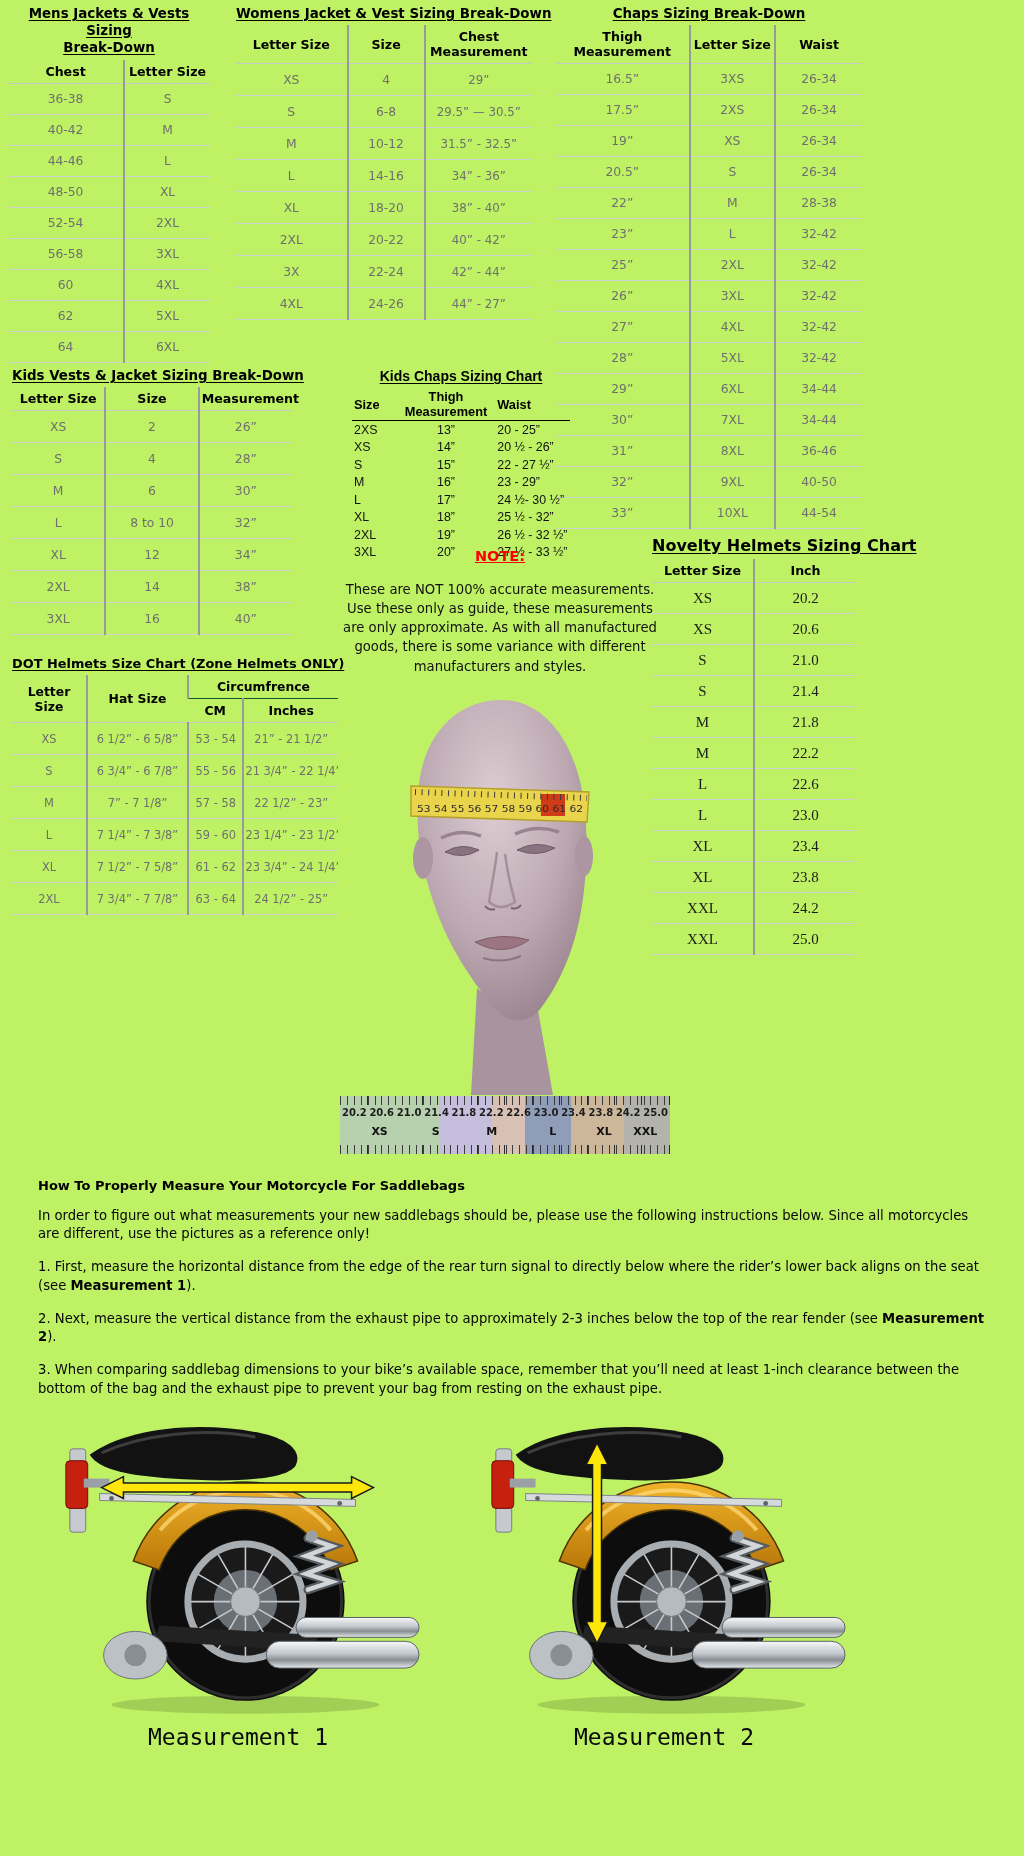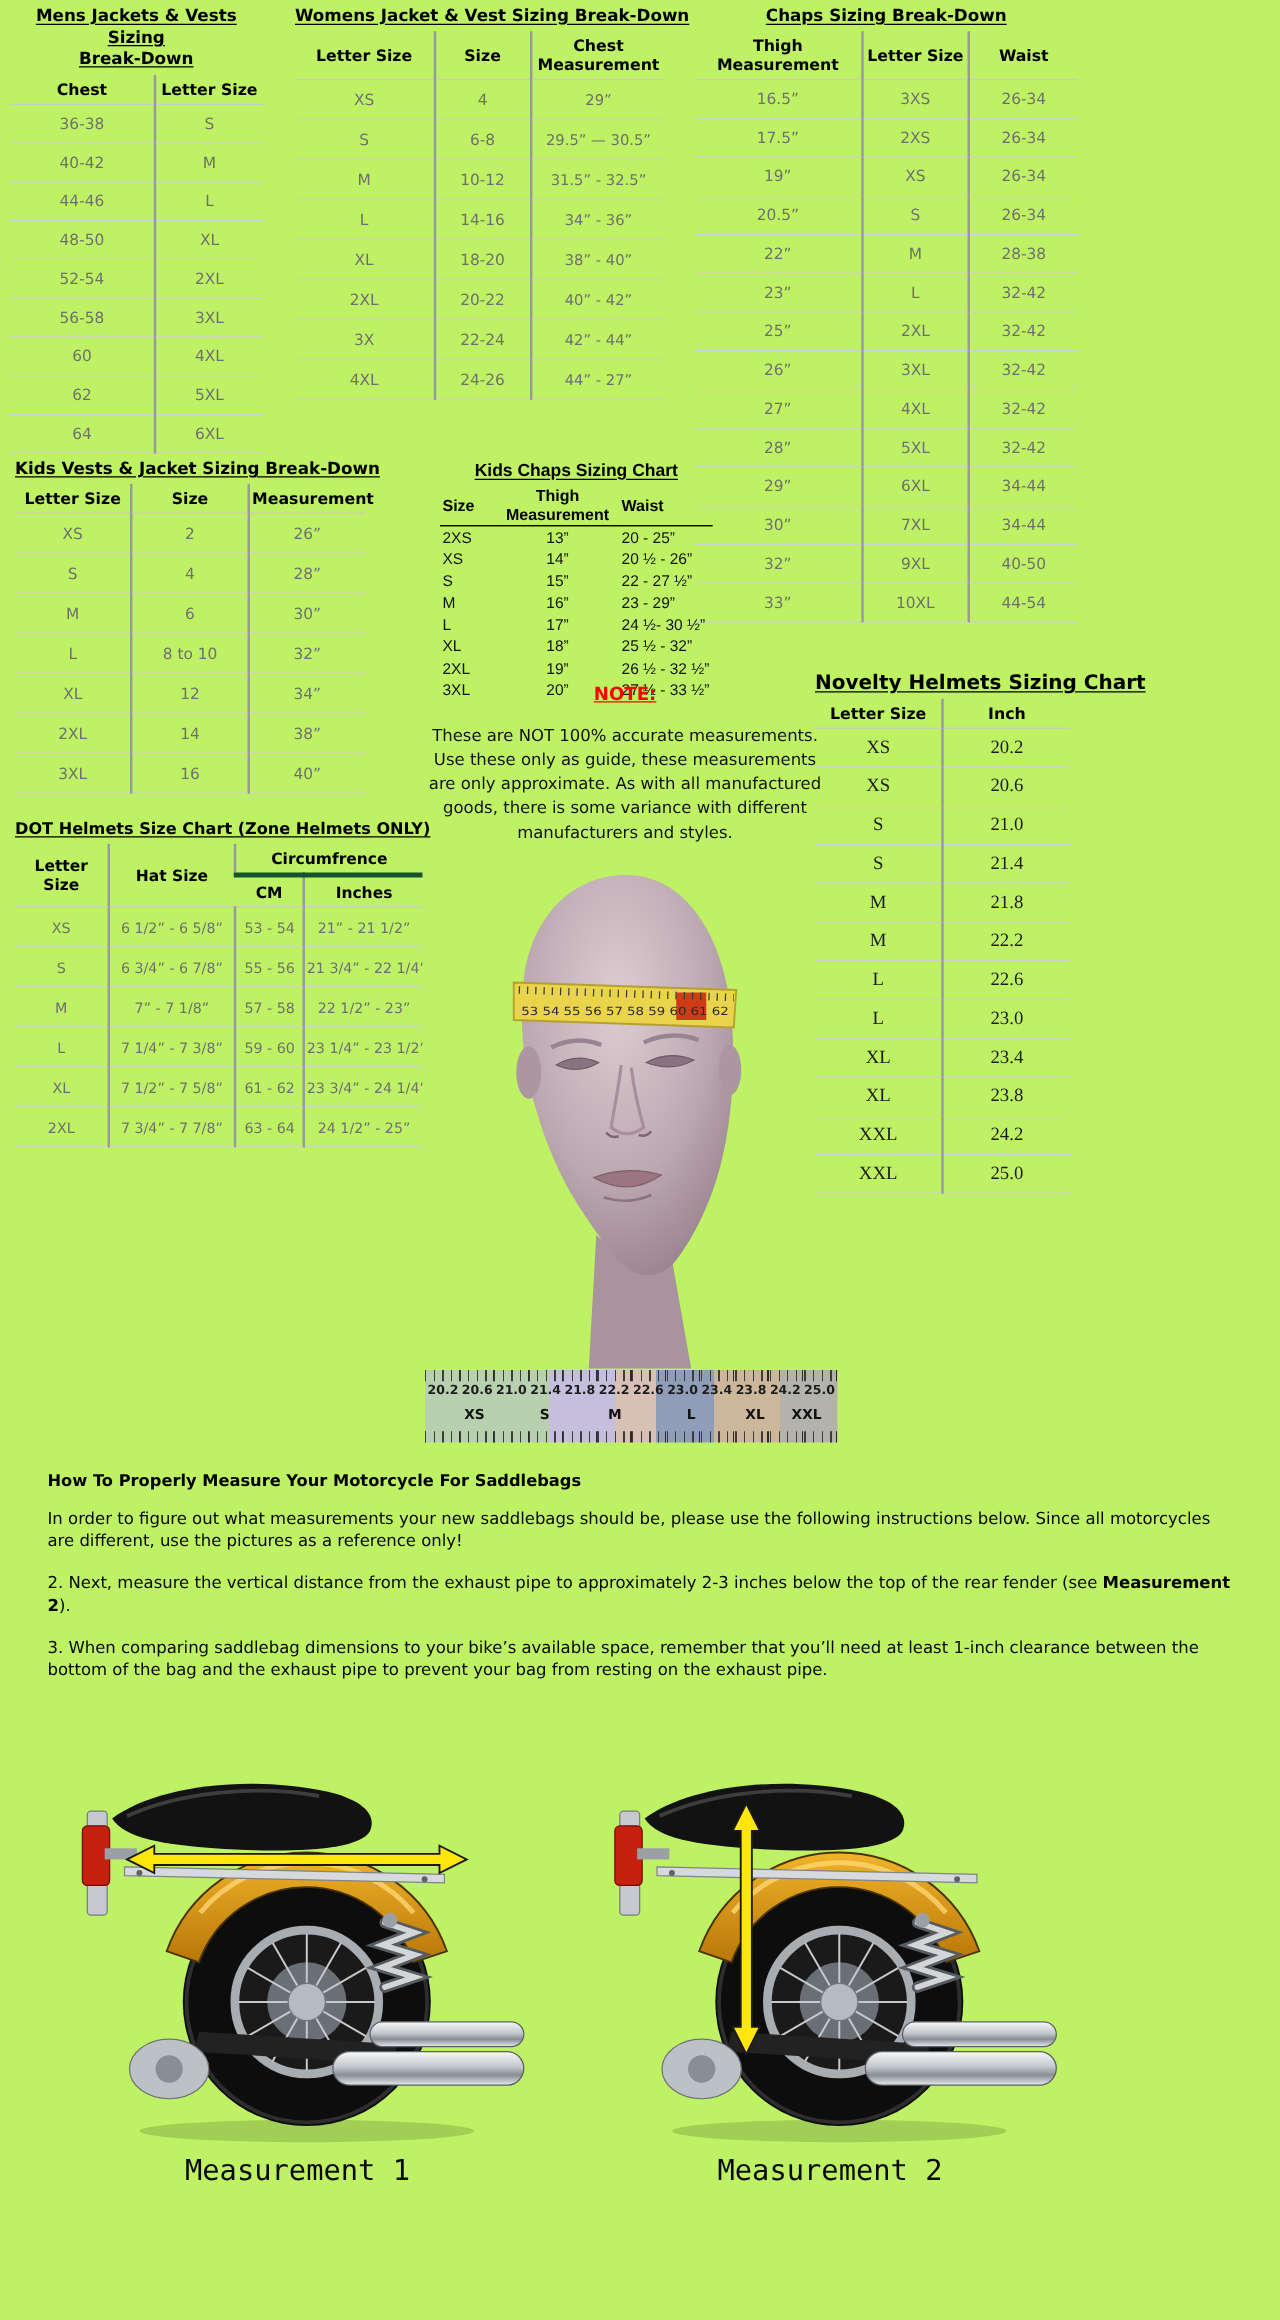--- a/index.html
+++ b/index.html
@@ -48,21 +48,21 @@
   #kidschaps td{font-size:12.4px;color:#111;border-bottom:none;height:15.5px;}
   #kidschaps th:nth-child(1),#kidschaps td:nth-child(1){width:20%;text-align:left;padding-left:2px;}
   #kidschaps th:nth-child(2),#kidschaps td:nth-child(2){width:46%;}
   #kidschaps th:nth-child(3),#kidschaps td:nth-child(3){width:34%;text-align:left;padding-left:2px;}
 
   
   #dot{left:12px;top:656px;width:326px;}
   #dot .tbl-title{font-size:12.9px;}
   #dot th{font-size:12.4px;}
   #dot td{height:29px;font-size:11.4px;}
-  #dot .grp{border-bottom:4px solid #14532d;}
+  #dot .grp{border-bottom:1px solid #14532d;}
   #dot th.rs{border-bottom:1px solid #c9c9c9;}
   #dot col.c1{width:23%;} #dot col.c2{width:31%;} #dot col.c3{width:17%;} #dot col.c4{width:29%;}
 
   
   #note{position:absolute;left:340px;top:548px;width:320px;text-align:center;}
   #note .note-label{color:#ff0000;font-weight:bold;font-size:14.5px;text-decoration:underline;margin-bottom:16px;}
   #note .note-text{font-size:13.2px;line-height:1.45;color:#111;}
 
   
   #head-fig{position:absolute;left:381px;top:690px;width:248px;height:405px;}
@@ -277,20 +277,25 @@
           </tr>
           <tr>
             <td>29”</td>
             <td>6XL</td>
             <td>34-44</td>
           </tr>
           <tr>
             <td>30”</td>
             <td>7XL</td>
             <td>34-44</td>
+          </tr>
+          <tr>
+            <td>31”</td>
+            <td>8XL</td>
+            <td>36-46</td>
           </tr>
           <tr>
             <td>32”</td>
             <td>9XL</td>
             <td>40-50</td>
           </tr>
           <tr>
             <td>33”</td>
             <td>10XL</td>
             <td>44-54</td>
@@ -590,20 +595,21 @@
       <span>L</span>
       <span>XL</span>
       <span>XXL</span>
     </div>
     <div class="tickrow bottom"></div>
   </div>
 
   <div id="saddlebags">
     <h2>How To Properly Measure Your Motorcycle For Saddlebags</h2>
     <p>In order to figure out what measurements your new saddlebags should be, please use the following instructions below. Since all motorcycles are different, use the pictures as a reference only!</p>
+    <p><span>1. First, measure the horizontal distance from the edge of the rear turn signal to directly below where the rider’s lower back aligns on the seat (see </span><b>Measurement 1</b><span>).</span></p>
     <p><span>2. Next, measure the vertical distance from the exhaust pipe to approximately 2-3 inches below the top of the rear fender (see </span><b>Measurement 2</b><span>).</span></p>
     <p>3. When comparing saddlebag dimensions to your bike’s available space, remember that you’ll need at least 1-inch clearance between the bottom of the bag and the exhaust pipe to prevent your bag from resting on the exhaust pipe.</p>
   </div>
 
   <svg width="0" height="0" style="position:absolute" aria-hidden="true">
     <defs>
       <linearGradient id="chrome" x1="0" y1="0" x2="0" y2="1">
         <stop offset="0" stop-color="#f7f8f9"></stop>
           <stop offset="0.45" stop-color="#c3c8cd"></stop>
         <stop offset="0.7" stop-color="#878e94"></stop>

